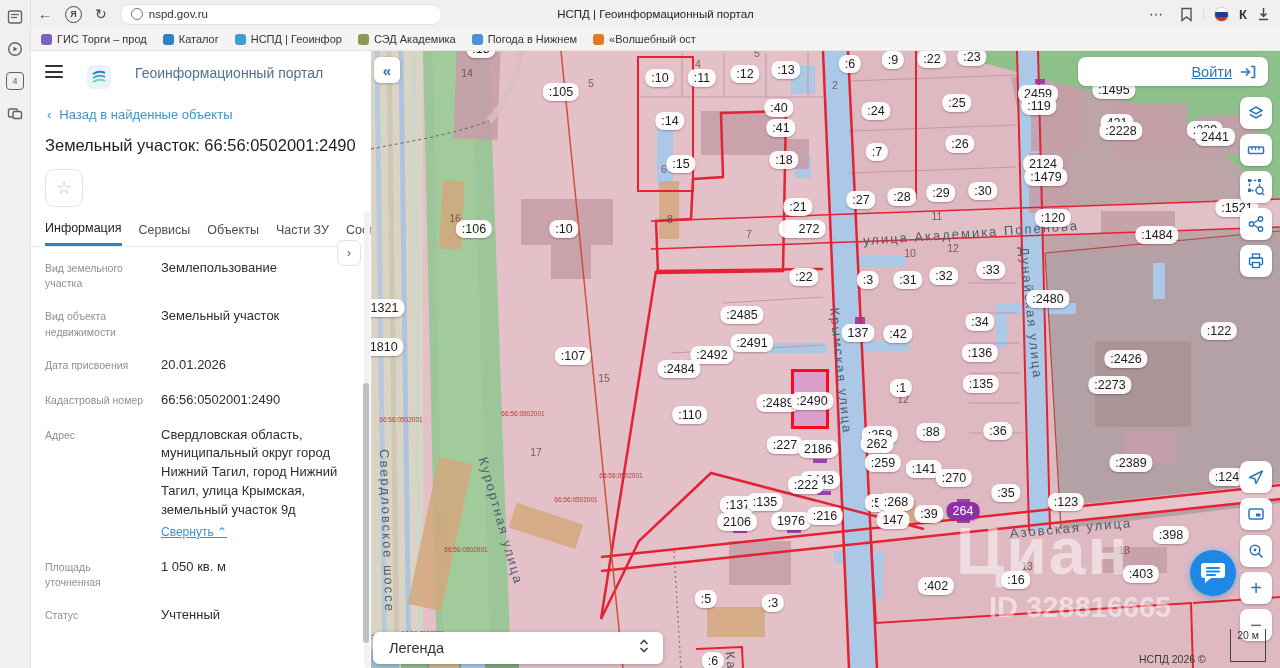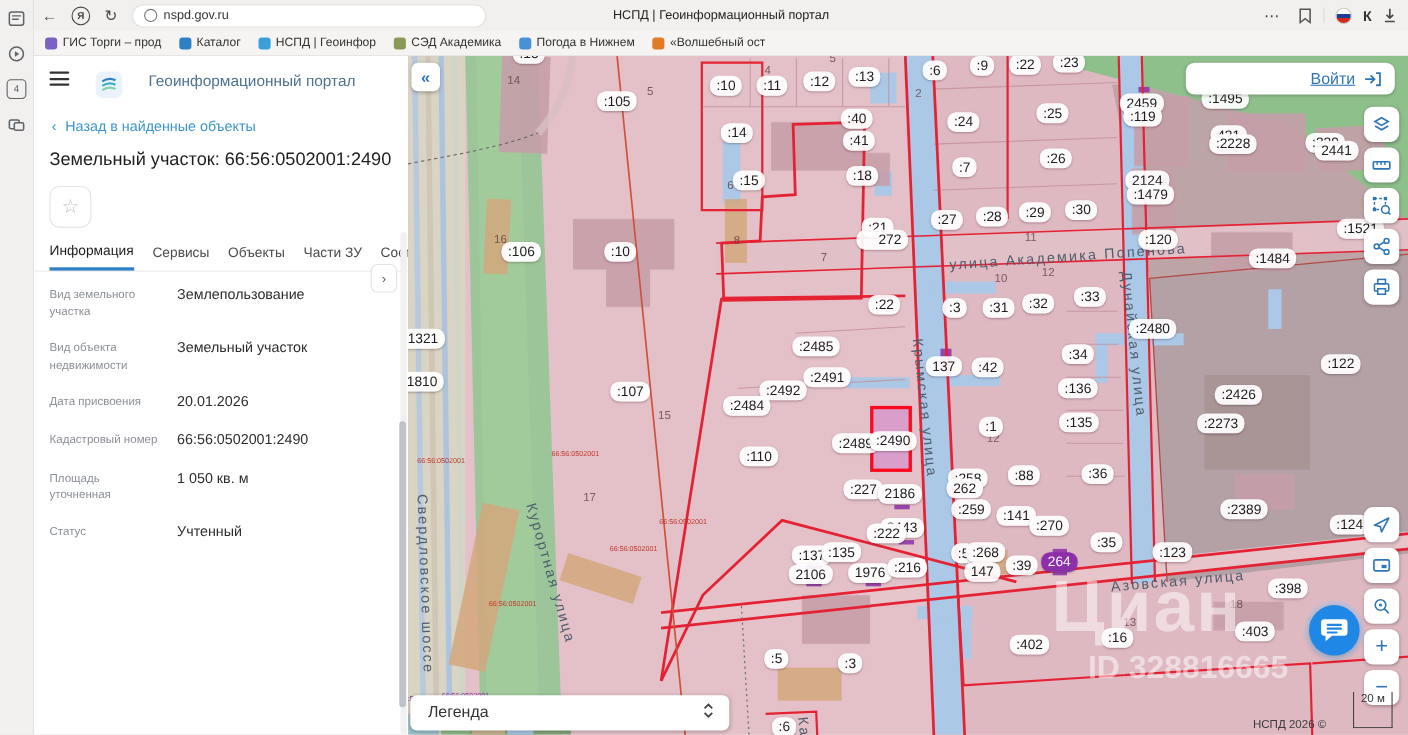--- a/index.html
+++ b/index.html
@@ -197,20 +197,24 @@
             </div>
             <div class="frow">
               <div class="flabel">Дата присвоения</div>
               <div class="fval"><span>20.01.2026</span><br></div>
             </div>
             <div class="frow">
               <div class="flabel">Кадастровый номер</div>
               <div class="fval"><span>66:56:0502001:2490</span><br></div>
             </div>
             <div class="frow">
+              <div class="flabel">Адрес</div>
+              <div class="fval"><span>Свердловская область, муниципальный округ город Нижний Тагил, город Нижний Тагил, улица Крымская, земельный участок 9д</span><br><span class="flink">Свернуть ⌃</span></div>
+            </div>
+            <div class="frow">
               <div class="flabel">Площадь уточненная</div>
               <div class="fval"><span>1 050 кв. м</span><br></div>
             </div>
             <div class="frow">
               <div class="flabel">Статус</div>
               <div class="fval"><span>Учтенный</span><br></div>
             </div>
           </div>
         <div class="pscroll">
             <div class="pthumb"></div>
@@ -405,21 +409,21 @@
             <div class="pill abs" style="left: 586px; top: 52px;">:25</div>
             <div class="pill abs" style="left: 299px; top: 70px;">:14</div>
             <div class="pill abs" style="left: 589px; top: 93px;">:26</div>
             <div class="pill abs" style="left: 506px; top: 101px;">:7</div>
             <div class="pill abs" style="left: 310px; top: 113px;">:15</div>
             <div class="pill abs" style="left: 413px; top: 109px;">:18</div>
             <div class="pill abs" style="left: 490px; top: 149px;">:27</div>
             <div class="pill abs" style="left: 531px; top: 146px;">:28</div>
             <div class="pill abs" style="left: 570px; top: 142px;">:29</div>
             <div class="pill abs" style="left: 427px; top: 156px;">:21</div>
-            <div class="pill abs" style="left: 431px; top: 167px; padding-left: 20px;">272</div>
+            <div class="pill abs" style="left: 431px; top: 178px; padding-left: 20px;">272</div>
             <div class="pill abs" style="left: 612px; top: 140px;">:30</div>
             <div class="pill abs" style="left: 103px; top: 178px;">:106</div>
             <div class="pill abs" style="left: 193px; top: 178px;">:10</div>
             <div class="pill abs" style="left: 667px; top: 43px;">2459</div>
             <div class="pill abs" style="left: 668px; top: 55px;">:119</div>
             <div class="pill abs" style="left: 743px; top: 39px;">:1495</div>
             <div class="pill abs" style="left: 746px; top: 72px;">421</div>
             <div class="pill abs" style="left: 750px; top: 80px;">:2228</div>
             <div class="pill abs" style="left: 834px; top: 79px;">:229</div>
             <div class="pill abs" style="left: 844px; top: 86px;">2441</div>

